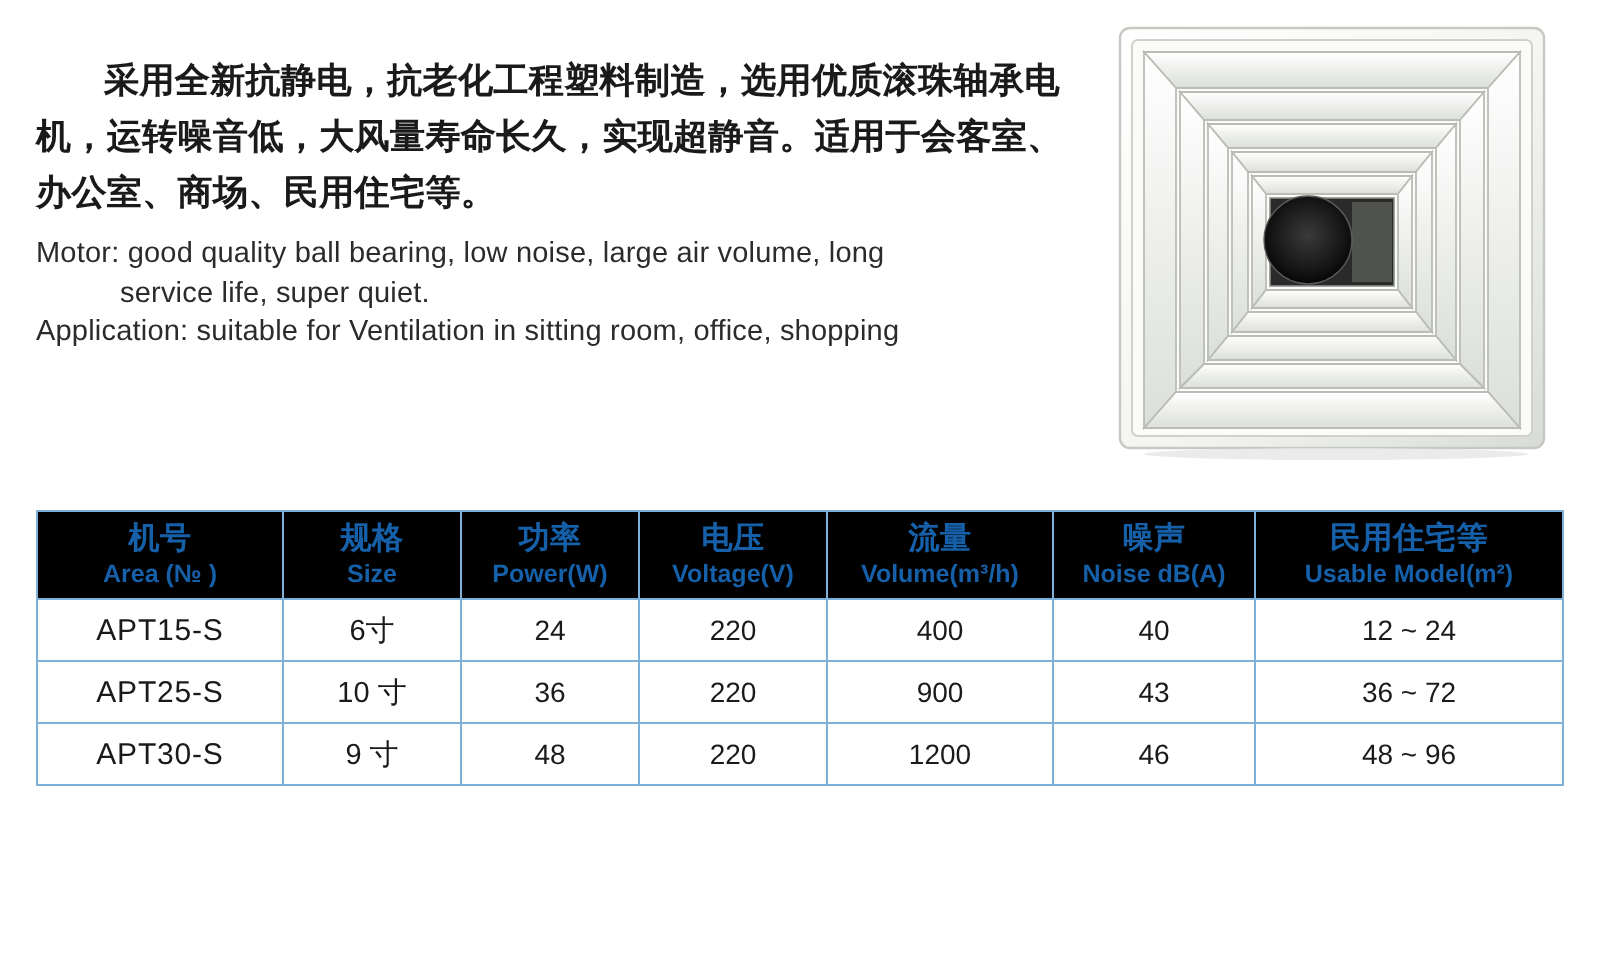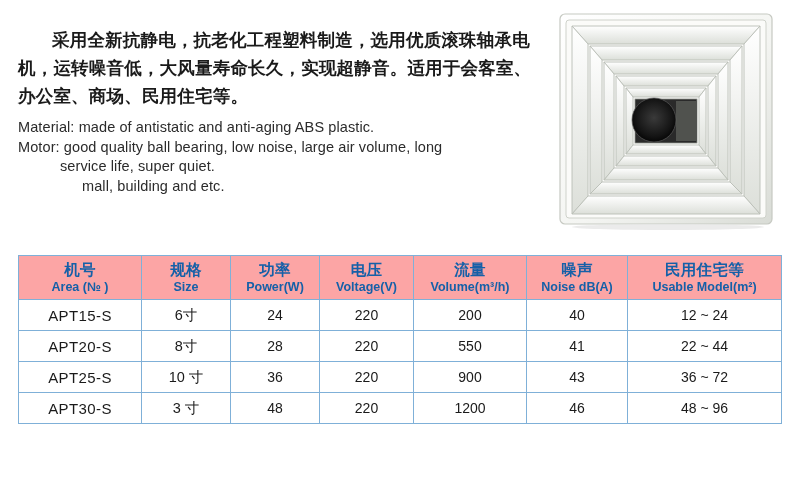--- a/index.html
+++ b/index.html
@@ -73,21 +73,21 @@
     table-layout: fixed;
   }
   table.spec td, table.spec th {
     border: 1px solid #7fb0d8;
     text-align: center;
     vertical-align: middle;
     padding: 0;
   }
   thead th {
     height: 44px;
-    background: #fca5a5;
+    background: #000000;
     padding-top: 2px;
   }
   .hdr-cn {
     display: block;
     font-size: 15.5px;
     font-weight: 700;
     color: #1560a8;
     line-height: 19px;
     letter-spacing: 0.3px;
   }
@@ -114,28 +114,25 @@
   col.c5 { width: 101px; }
   col.c6 { width: 154px; }
 </style>
 </head>
 <body>
 
 <div id="top-section">
 
   <div id="description-block">
     <p class="cn-para">采用全新抗静电，抗老化工程塑料制造，选用优质滚珠轴承电机，运转噪音低，大风量寿命长久，实现超静音。适用于会客室、办公室、商场、民用住宅等。</p>
-    <p class="en-para">Material: made of antistatic and anti-aging ABS plastic.</p>
     <p class="en-para">Motor: good quality ball bearing, low noise, large air volume, long</p>
     <p class="en-para en-line-indent-wrap">
         <span class="en-line-indent">service life, super quiet.</span>
       </p>
-    <p class="en-para">
-        <span class="en-line-indent2">mall, building and etc.</span>
-      </p>
+    <p class="en-para">Application: suitable for Ventilation in sitting room, office, shopping</p>
   </div>
 
   <div id="product-image">
     <svg width="243" height="222" viewBox="0 0 243 222" xmlns="http://www.w3.org/2000/svg">
       <defs>
         <linearGradient id="frameGrad" x1="0" y1="0" x2="1" y2="1">
           <stop offset="0%" stop-color="#ffffff"></stop>
           <stop offset="55%" stop-color="#f4f5f2"></stop>
           <stop offset="100%" stop-color="#d9dcd6"></stop>
         </linearGradient>
@@ -233,45 +230,36 @@
           <span class="hdr-en">Usable Model(m²)</span>
         </th>
       </tr>
     </thead>
     <tbody>
       <tr>
         <td class="model">APT15-S</td>
         <td class="size">6寸</td>
         <td>24</td>
         <td>220</td>
-        <td>200</td>
+        <td>400</td>
         <td>40</td>
         <td>12 ~ 24</td>
-      </tr>
-      <tr>
-        <td class="model">APT20-S</td>
-        <td class="size">8寸</td>
-        <td>28</td>
-        <td>220</td>
-        <td>550</td>
-        <td>41</td>
-        <td>22 ~ 44</td>
       </tr>
       <tr>
         <td class="model">APT25-S</td>
         <td class="size">10 寸</td>
         <td>36</td>
         <td>220</td>
         <td>900</td>
         <td>43</td>
         <td>36 ~ 72</td>
       </tr>
       <tr>
         <td class="model">APT30-S</td>
-        <td class="size">3 寸</td>
+        <td class="size">9 寸</td>
         <td>48</td>
         <td>220</td>
         <td>1200</td>
         <td>46</td>
         <td>48 ~ 96</td>
       </tr>
     </tbody>
   </table>
 </div>
 

